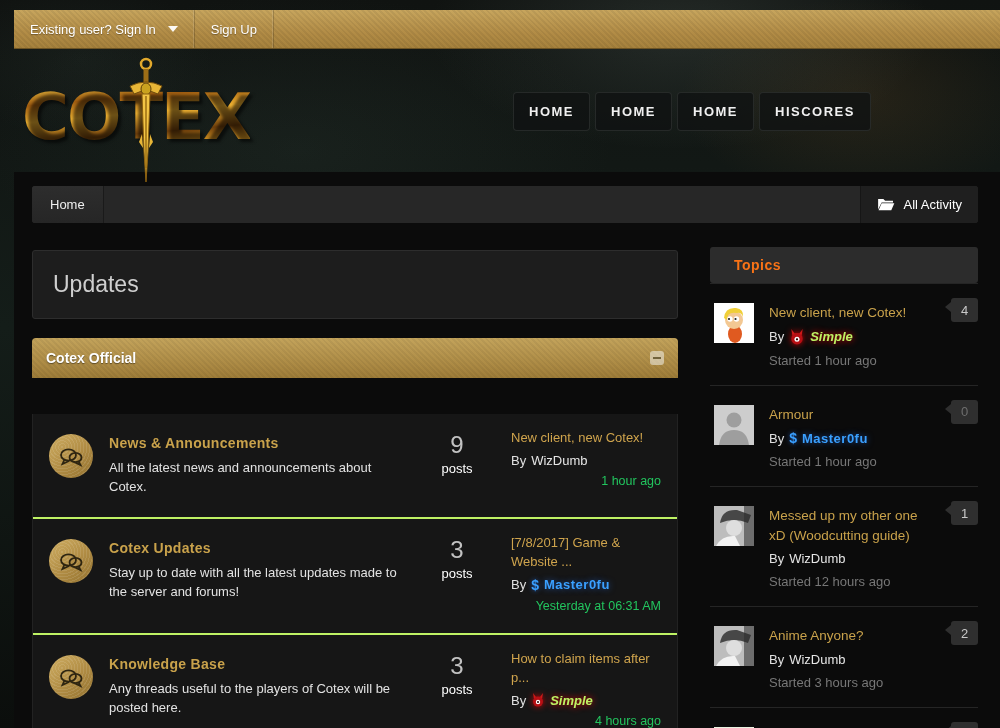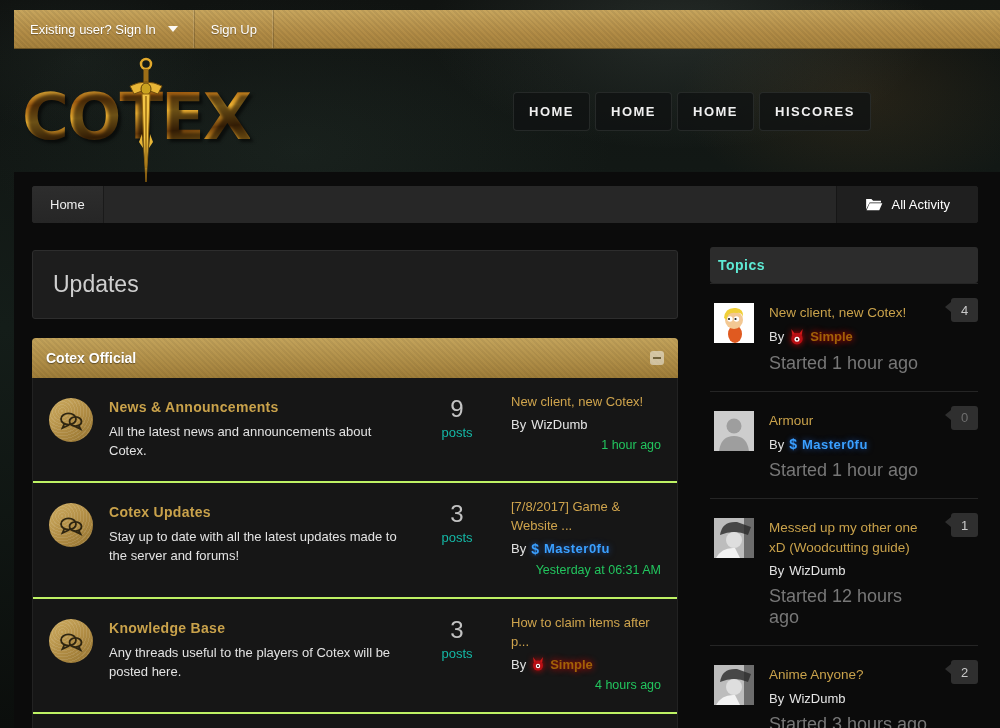--- a/index.html
+++ b/index.html
@@ -69,21 +69,21 @@
   .inner { width:946px; }
 
   
   .crumbbar { display:flex; height:37px; background:#272727; border-radius:3px; overflow:hidden; }
   .crumb-home {
     display:flex; align-items:center; padding:0 18px; font-size:13px; color:#eee;
     background:linear-gradient(#2d2d2d,#262626); border-right:1px solid #1a1a1a; cursor:pointer;
   }
   .crumb-spacer { flex:1; }
   .crumb-activity {
-    display:flex; align-items:center; gap:8px; padding:0 28px;
+    display:flex; align-items:center; gap:8px; padding:0 16px;
     background:#1f1f1f; border-left:1px solid #161616; color:#fff; font-size:13px; cursor:pointer;
   }
 
   .cols { display:flex; gap:32px; }
   .main-col { width:646px; }
   .side-col { width:268px; }
 
   
   .page-head {
     margin-top:27px; background:#1d1d1d; border:1px solid #2d2d2d; border-radius:3px;
@@ -103,61 +103,61 @@
   .collapse-btn {
     width:14px; height:14px; border-radius:3px; background:rgba(240,240,235,0.55);
     position:relative; cursor:pointer;
   }
   .collapse-btn::after {
     content:""; position:absolute; left:3px; right:3px; top:6px; height:2px; background:rgba(90,75,35,0.8);
   }
 
   .forum-list { background:#161616; border:1px solid #222; border-top:none; }
   .forum-row { display:flex; padding:20px 16px; border-top:2px solid #bef264; }
-  .forum-row:first-child { border-top:none; }
+  .forum-row:first-child { border-top:none;margin-top:36px; }
 
   .forum-icon {
     width:44px; height:44px; border-radius:50%; flex:0 0 44px;
     background:
       repeating-radial-gradient(circle at 30% 30%, rgba(255,255,255,0.10) 0 1px, transparent 1px 3px),
       linear-gradient(140deg,#cfae63 0%, #b08c44 55%, #93722f 100%);
     display:flex; align-items:center; justify-content:center; margin-right:16px;
   }
   .forum-main { flex:1; padding-right:14px; }
   .forum-title { color:#c9a24b; font-size:14px; font-weight:bold; letter-spacing:0.3px; cursor:pointer; display:inline-block; }
   .forum-desc { color:#e2e2e2; font-size:13px; line-height:1.45; margin-top:7px; max-width:330px; }
 
   .forum-stats { width:64px; flex:0 0 64px; text-align:center; margin-top:-3px; margin-right:22px; }
   .stat-num { font-size:24px; color:#c2c2c2; font-weight:300; }
-  .stat-label { font-size:13px; color:#14b8a6; margin-top:2px;text-align:center; }
+  .stat-label { font-size:13px; color:#ffffff; margin-top:2px;text-align:center; }
 
   .forum-last { width:150px; flex:0 0 150px; margin-top:-6px; }
   .last-link { color:#cfa44d; font-size:13px; line-height:1.5; cursor:pointer; }
   .last-by { color:#e0e0e0; font-size:13px; margin-top:5px; display:flex; align-items:center; gap:5px; flex-wrap:wrap; }
   .last-time { color:#22c55e; font-size:12.5px; margin-top:6px;text-align:right; }
 
   
   .u-plain { color:#e6e6e6; }
-  .u-red  { color:#a16207; font-weight:bold; text-shadow:0 0 7px rgba(255,0,0,0.9); cursor:pointer; }
+  .u-red  { color:#bef264; font-weight:bold; text-shadow:0 0 7px rgba(255,0,0,0.9); cursor:pointer;font-style:italic; }
   .u-blue { color:#3aa0ff; font-weight:bold; letter-spacing:0.5px; text-shadow:0 0 6px rgba(40,120,255,0.55); cursor:pointer; }
   .mini-ic { display:inline-flex; align-items:center; }
   .dollar-ic { color:#3aa0ff; font-weight:bold; font-size:14px; text-shadow:0 0 5px rgba(40,120,255,0.6); }
 
   
   .side-head {
-    margin-top:24px; background:#2c2c2c; border-radius:3px; padding:10px 8px;
-    font-size:14px; font-weight:bold; color:#5eead4; letter-spacing:0.5px;
+    margin-top:24px; background:#2c2c2c; border-radius:3px; padding:10px 24px;
+    font-size:14px; font-weight:bold; color:#f97316; letter-spacing:0.5px;
   }
   .topic-item { position:relative; display:flex; padding:19px 0 17px 4px; border-top:1px solid #252525; }
   .topic-item:first-child { border-top:none; margin-top:2px; }
   .topic-av { width:40px; height:40px; flex:0 0 40px; margin-right:15px; overflow:hidden; cursor:pointer; }
   .topic-body { flex:1; padding-right:50px; }
   .topic-title { color:#c9a24b; font-size:13.5px; line-height:1.45; cursor:pointer; }
   .topic-by { display:flex; align-items:center; gap:5px; font-size:13px; color:#e0e0e0; margin-top:6px; flex-wrap:wrap; }
-  .topic-time { color:#777; font-size:18px; margin-top:8px; }
+  .topic-time { color:#777; font-size:13px; margin-top:8px; }
   .topic-badge {
     position:absolute; right:0; top:14px; min-width:27px; height:24px;
     background:#2f2f2f; border-radius:3px; color:#c9c9c9; font-size:13px;
     display:flex; align-items:center; justify-content:center; padding:0 7px;
   }
   .topic-badge::before {
     content:""; position:absolute; left:-6px; top:4px;
     border-top:5px solid transparent; border-bottom:5px solid transparent;
     border-right:6px solid #2f2f2f;
   }

